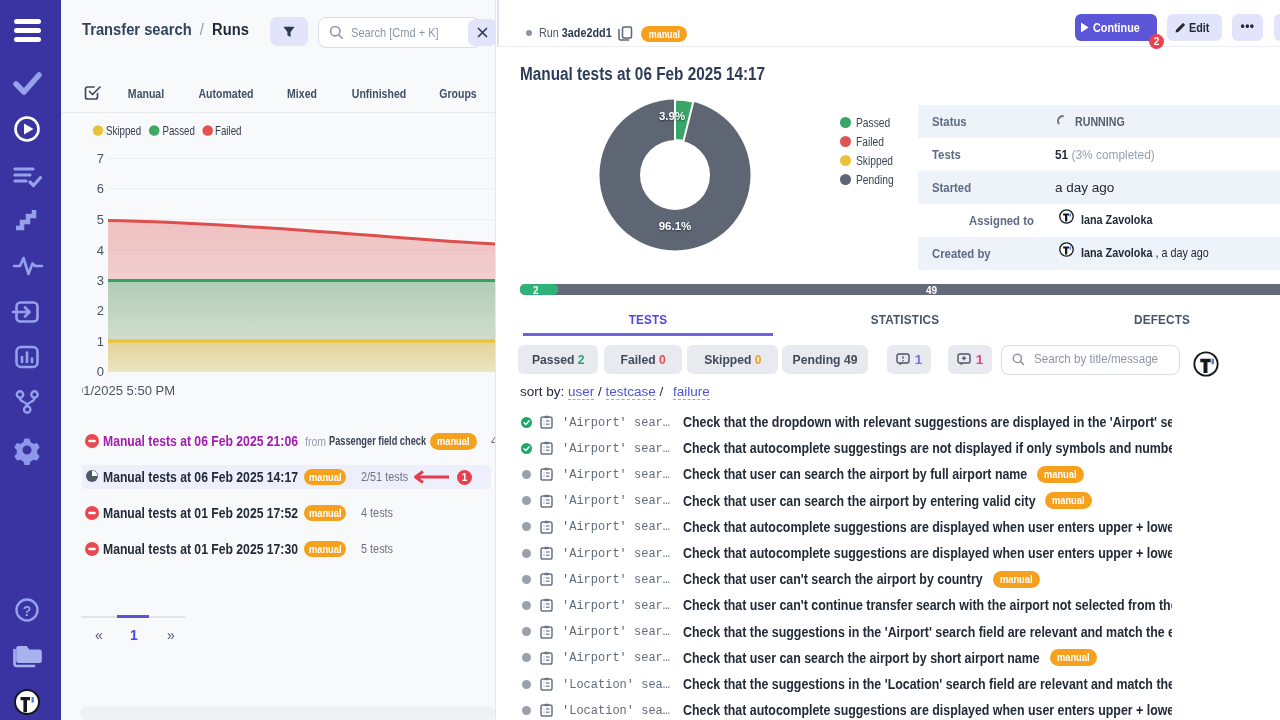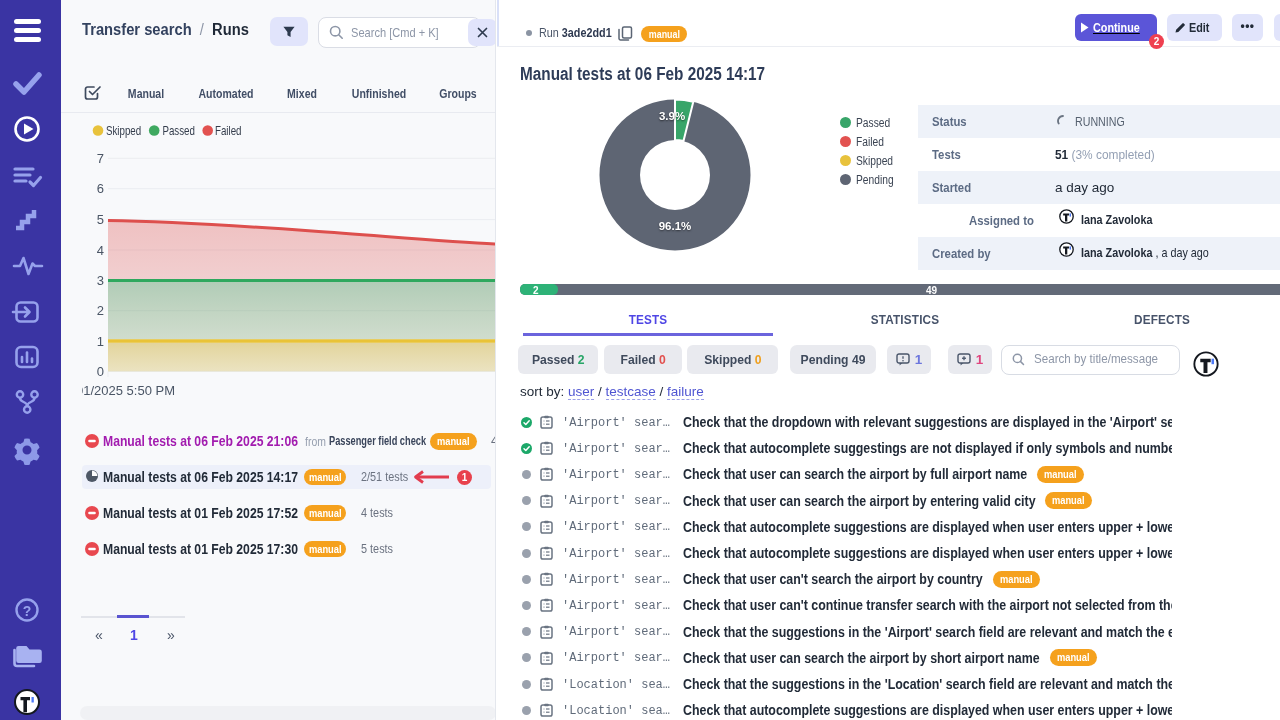--- a/index.html
+++ b/index.html
@@ -187,21 +187,21 @@
 <div id="rightpanel" style="overflow:hidden;">
 <div class="a" style="left:0;top:0;width:2px;height:47px;background:#d9e0f8;"></div>
 <div class="a" style="left:0;top:0;width:783px;height:47px;border-bottom:1px solid #ebedf2;"></div>
 <div class="a" style="left:29px;top:30px;width:6px;height:6px;border-radius:50%;background:#8b94a3;"></div>
 <div class="t" style="left:42px;top:25px;font-size:13.5px;color:#4a5568;"><span class="sq" style="transform:scaleX(0.8);">Run <b style="color:#2e3950;">3ade2dd1</b></span></div>
 <svg class="a" style="left:121px;top:26px;" width="15" height="15" viewBox="0 0 15 15">
       <rect x="4.5" y="1" width="9" height="11" rx="1.5" stroke="#5b6574" stroke-width="1.5" fill="none"></rect>
       <path d="M10.5 14 h-8 a1.5 1.5 0 0 1 -1.5 -1.5 v-9" stroke="#5b6574" stroke-width="1.5" fill="none" stroke-linecap="round"></path>
     </svg>
 <div class="pill" style="left:144px;top:26px;width:46px;height:16px;font-size:10.5px;line-height:16px;border-radius:8px;"><span class="sq" style="transform:scaleX(0.85);transform-origin:50% 50%;">manual</span></div>
-<div class="a" style="left:578px;top:14px;width:82px;height:27px;background:#5b55d8;border-radius:6px;display:flex;align-items:center;justify-content:center;gap:6px;text-decoration:underline;">
+<div class="a" style="left:578px;top:14px;width:82px;height:27px;background:#5b55d8;border-radius:6px;display:flex;align-items:center;justify-content:center;gap:6px;">
       <svg width="9" height="11" viewBox="0 0 9 11">
         <path d="M1 0.5 L8.5 5.5 L1 10.5 Z" fill="#fff"></path>
       </svg>
       <span style="color:#fff;font-size:13.5px;font-weight:700;display:inline-block;transform:scaleX(0.8);transform-origin:0 50%;margin-left:-2px;">Continue</span>
     </div>
 <div class="a" style="left:652px;top:34px;width:15px;height:15px;border-radius:50%;background:#ef4050;color:#fff;font-size:10px;font-weight:700;text-align:center;line-height:15px;">2</div>
 <div class="a" style="left:670px;top:14px;width:55px;height:27px;background:#e1e4fb;border-radius:6px;display:flex;align-items:center;justify-content:center;gap:5px;">
       <svg width="12" height="12" viewBox="0 0 12 12">
         <path d="M1.5 10.5 l0.6-2.8 6.3-6.3 a0.9 0.9 0 0 1 1.3 0 l0.9 0.9 a0.9 0.9 0 0 1 0 1.3 l-6.3 6.3 Z" fill="#222b38"></path>
       </svg>
@@ -228,21 +228,21 @@
 <div class="stripe" style="top:171px;"></div>
 <div class="stripe" style="top:237px;"></div>
 <div class="t" style="left:435px;top:114px;font-size:13.5px;font-weight:700;color:#5c6b84;"><span class="sq" style="transform:scaleX(0.84);">Status</span></div>
 <div class="t" style="left:435px;top:147px;font-size:13.5px;font-weight:700;color:#5c6b84;"><span class="sq" style="transform:scaleX(0.84);">Tests</span></div>
 <div class="t" style="left:435px;top:180px;font-size:13.5px;font-weight:700;color:#5c6b84;"><span class="sq" style="transform:scaleX(0.84);">Started</span></div>
 <div class="t" style="left:435px;top:213px;font-size:13.5px;font-weight:700;color:#5c6b84;margin-left:37px;"><span class="sq" style="transform:scaleX(0.84);">Assigned to</span></div>
 <div class="t" style="left:435px;top:246px;font-size:13.5px;font-weight:700;color:#5c6b84;"><span class="sq" style="transform:scaleX(0.84);">Created by</span></div>
 <svg class="a" style="left:560px;top:115px;" width="12" height="12" viewBox="0 0 12 12">
       <path d="M6 1 A5 5 0 0 0 1.7 8.5" stroke="#6a7482" stroke-width="1.8" fill="none" stroke-linecap="round"></path>
     </svg>
-<div class="t" style="left:578px;top:114px;font-size:13px;font-weight:400;color:#55606f;"><span class="sq" style="transform:scaleX(0.82);">RUNNING</span></div>
+<div class="t" style="left:578px;top:114px;font-size:13px;font-weight:700;color:#55606f;"><span class="sq" style="transform:scaleX(0.82);">RUNNING</span></div>
 <div class="t" style="left:558px;top:147px;font-size:13.5px;color:#94a0b4;"><span class="sq" style="transform:scaleX(0.88);"><b style="color:#222b38;">51</b> (3% completed)</span></div>
 <div class="t" style="left:558px;top:180px;font-size:13.5px;color:#222b38;">a day ago</div>
 <svg class="a" style="left:562px;top:209px;" width="15" height="15" viewBox="0 0 17 17">
       <circle cx="8.5" cy="8.5" r="7.6" fill="#fff" stroke="#14181f" stroke-width="1.5"></circle>
       <path d="M4.7 5 h6.8 v2.3 h-2.1 v7 h-2.6 v-7 h-2.1 z" fill="#14181f"></path>
       <rect x="12" y="5" width="1.6" height="3.6" fill="#4d79f6"></rect>
     </svg>
 <div class="t" style="left:584px;top:212px;font-size:13.5px;font-weight:700;color:#222b38;"><span class="sq" style="transform:scaleX(0.8);">Iana Zavoloka</span></div>
 <svg class="a" style="left:562px;top:242px;" width="15" height="15" viewBox="0 0 17 17">
       <circle cx="8.5" cy="8.5" r="7.6" fill="#fff" stroke="#14181f" stroke-width="1.5"></circle>
@@ -260,21 +260,21 @@
 <div class="a" style="left:26px;top:333px;width:250px;height:2.5px;background:#6b64dd;"></div>
 <div class="fbtn" style="left:21px;width:80px;">
       <span class="sq" style="transform:scaleX(0.9);transform-origin:50% 50%;">Passed <span style="color:#27a567;">2</span></span>
     </div>
 <div class="fbtn" style="left:107px;width:78px;">
       <span class="sq" style="transform:scaleX(0.9);transform-origin:50% 50%;">Failed <span style="color:#e2504e;">0</span></span>
     </div>
 <div class="fbtn" style="left:190px;width:91px;">
       <span class="sq" style="transform:scaleX(0.9);transform-origin:50% 50%;">Skipped <span style="color:#ef9f1d;">0</span></span>
     </div>
-<div class="fbtn" style="left:293px;width:86px;border-radius:7px;">
+<div class="fbtn" style="left:285px;width:86px;border-radius:7px;">
       <span class="sq" style="transform:scaleX(0.9);transform-origin:50% 50%;">Pending 49</span>
     </div>
 <div class="fbtn" style="left:390px;width:44px;gap:5px;">
       <svg width="14" height="13" viewBox="0 0 14 13">
         <rect x="1" y="1" width="12" height="9" rx="2" stroke="#49556a" stroke-width="1.4" fill="none"></rect>
         <path d="M3.6 10 L3.6 12.4 L6.4 10 Z" fill="#49556a"></path>
         <line x1="7" y1="3.2" x2="7" y2="5.7" stroke="#49556a" stroke-width="1.3"></line>
         <circle cx="7" cy="7.7" r="0.8" fill="#49556a"></circle>
       </svg>
       <span style="color:#6c76dd;">1</span>
@@ -292,21 +292,21 @@
 <svg class="a" style="left:515px;top:353px;" width="13" height="13" viewBox="0 0 13 13">
       <circle cx="5.4" cy="5.4" r="4.1" stroke="#8d96a7" stroke-width="1.5" fill="none"></circle>
       <line x1="8.4" y1="8.4" x2="11.5" y2="11.5" stroke="#8d96a7" stroke-width="1.5" stroke-linecap="round"></line>
     </svg>
 <div class="t" style="left:537px;top:352px;font-size:12.5px;color:#8d96a7;"><span class="sq" style="transform:scaleX(0.93);">Search by title/message</span></div>
 <svg class="a" style="left:696px;top:351px;" width="26" height="26" viewBox="0 0 25 25">
       <circle cx="12.5" cy="12.5" r="11.2" fill="#fff" stroke="#14181f" stroke-width="1.8"></circle>
       <path d="M7 7.4 h10 v3.4 h-3.1 v10.3 h-3.8 v-10.3 h-3.1 z" fill="#14181f"></path>
       <rect x="17.8" y="7.4" width="2.4" height="5.3" fill="#4d79f6"></rect>
     </svg>
-<div class="t" style="left:23px;top:384px;font-size:13.5px;color:#222b38;"><span style="white-space:nowrap;">sort by: <span style="color:#4f55d2;border-bottom:1px dashed #9ba0e8;">user</span> / <span style="color:#4f55d2;border-bottom:1px dashed #9ba0e8;">testcase</span> / <span style="color:#4f55d2;border-bottom:1px dashed #9ba0e8;">failure</span></span></div>
+<div class="t" style="left:23px;top:384px;font-size:13.5px;color:#222b38;"><span style="white-space:nowrap;">sort by: <span style="color:#4f55d2;border-bottom:1px dashed #9ba0e8;">user</span> / <span style="color:#4f55d2;border-bottom:1px dashed #9ba0e8;">testcase</span> / <span style="color:#4f55d2;border-bottom:1px dashed #9ba0e8;margin-left:6px;">failure</span></span></div>
 <svg class="a" style="left:24px;top:416.5px;" width="11" height="11" viewBox="0 0 11 11">
       <circle cx="5.5" cy="5.5" r="5.5" fill="#1ca869"></circle>
       <path d="M3 5.7 L4.8 7.5 L8.2 3.8" stroke="#fff" stroke-width="1.5" fill="none" stroke-linecap="round" stroke-linejoin="round"></path>
     </svg>
 <svg class="a" style="left:43px;top:415.0px;" width="13" height="14" viewBox="0 0 13 14">
       <rect x="1" y="2" width="11" height="11" rx="1.8" stroke="#6a7482" stroke-width="1.5" fill="none"></rect>
       <rect x="4.2" y="0.7" width="4.6" height="2.6" rx="1" fill="#6a7482"></rect>
       <line x1="6" y1="6" x2="9.5" y2="6" stroke="#6a7482" stroke-width="1.2"></line>
       <line x1="6" y1="9.2" x2="9.5" y2="9.2" stroke="#6a7482" stroke-width="1.2"></line>
       <line x1="3.6" y1="6" x2="4.4" y2="6" stroke="#6a7482" stroke-width="1.2"></line>

